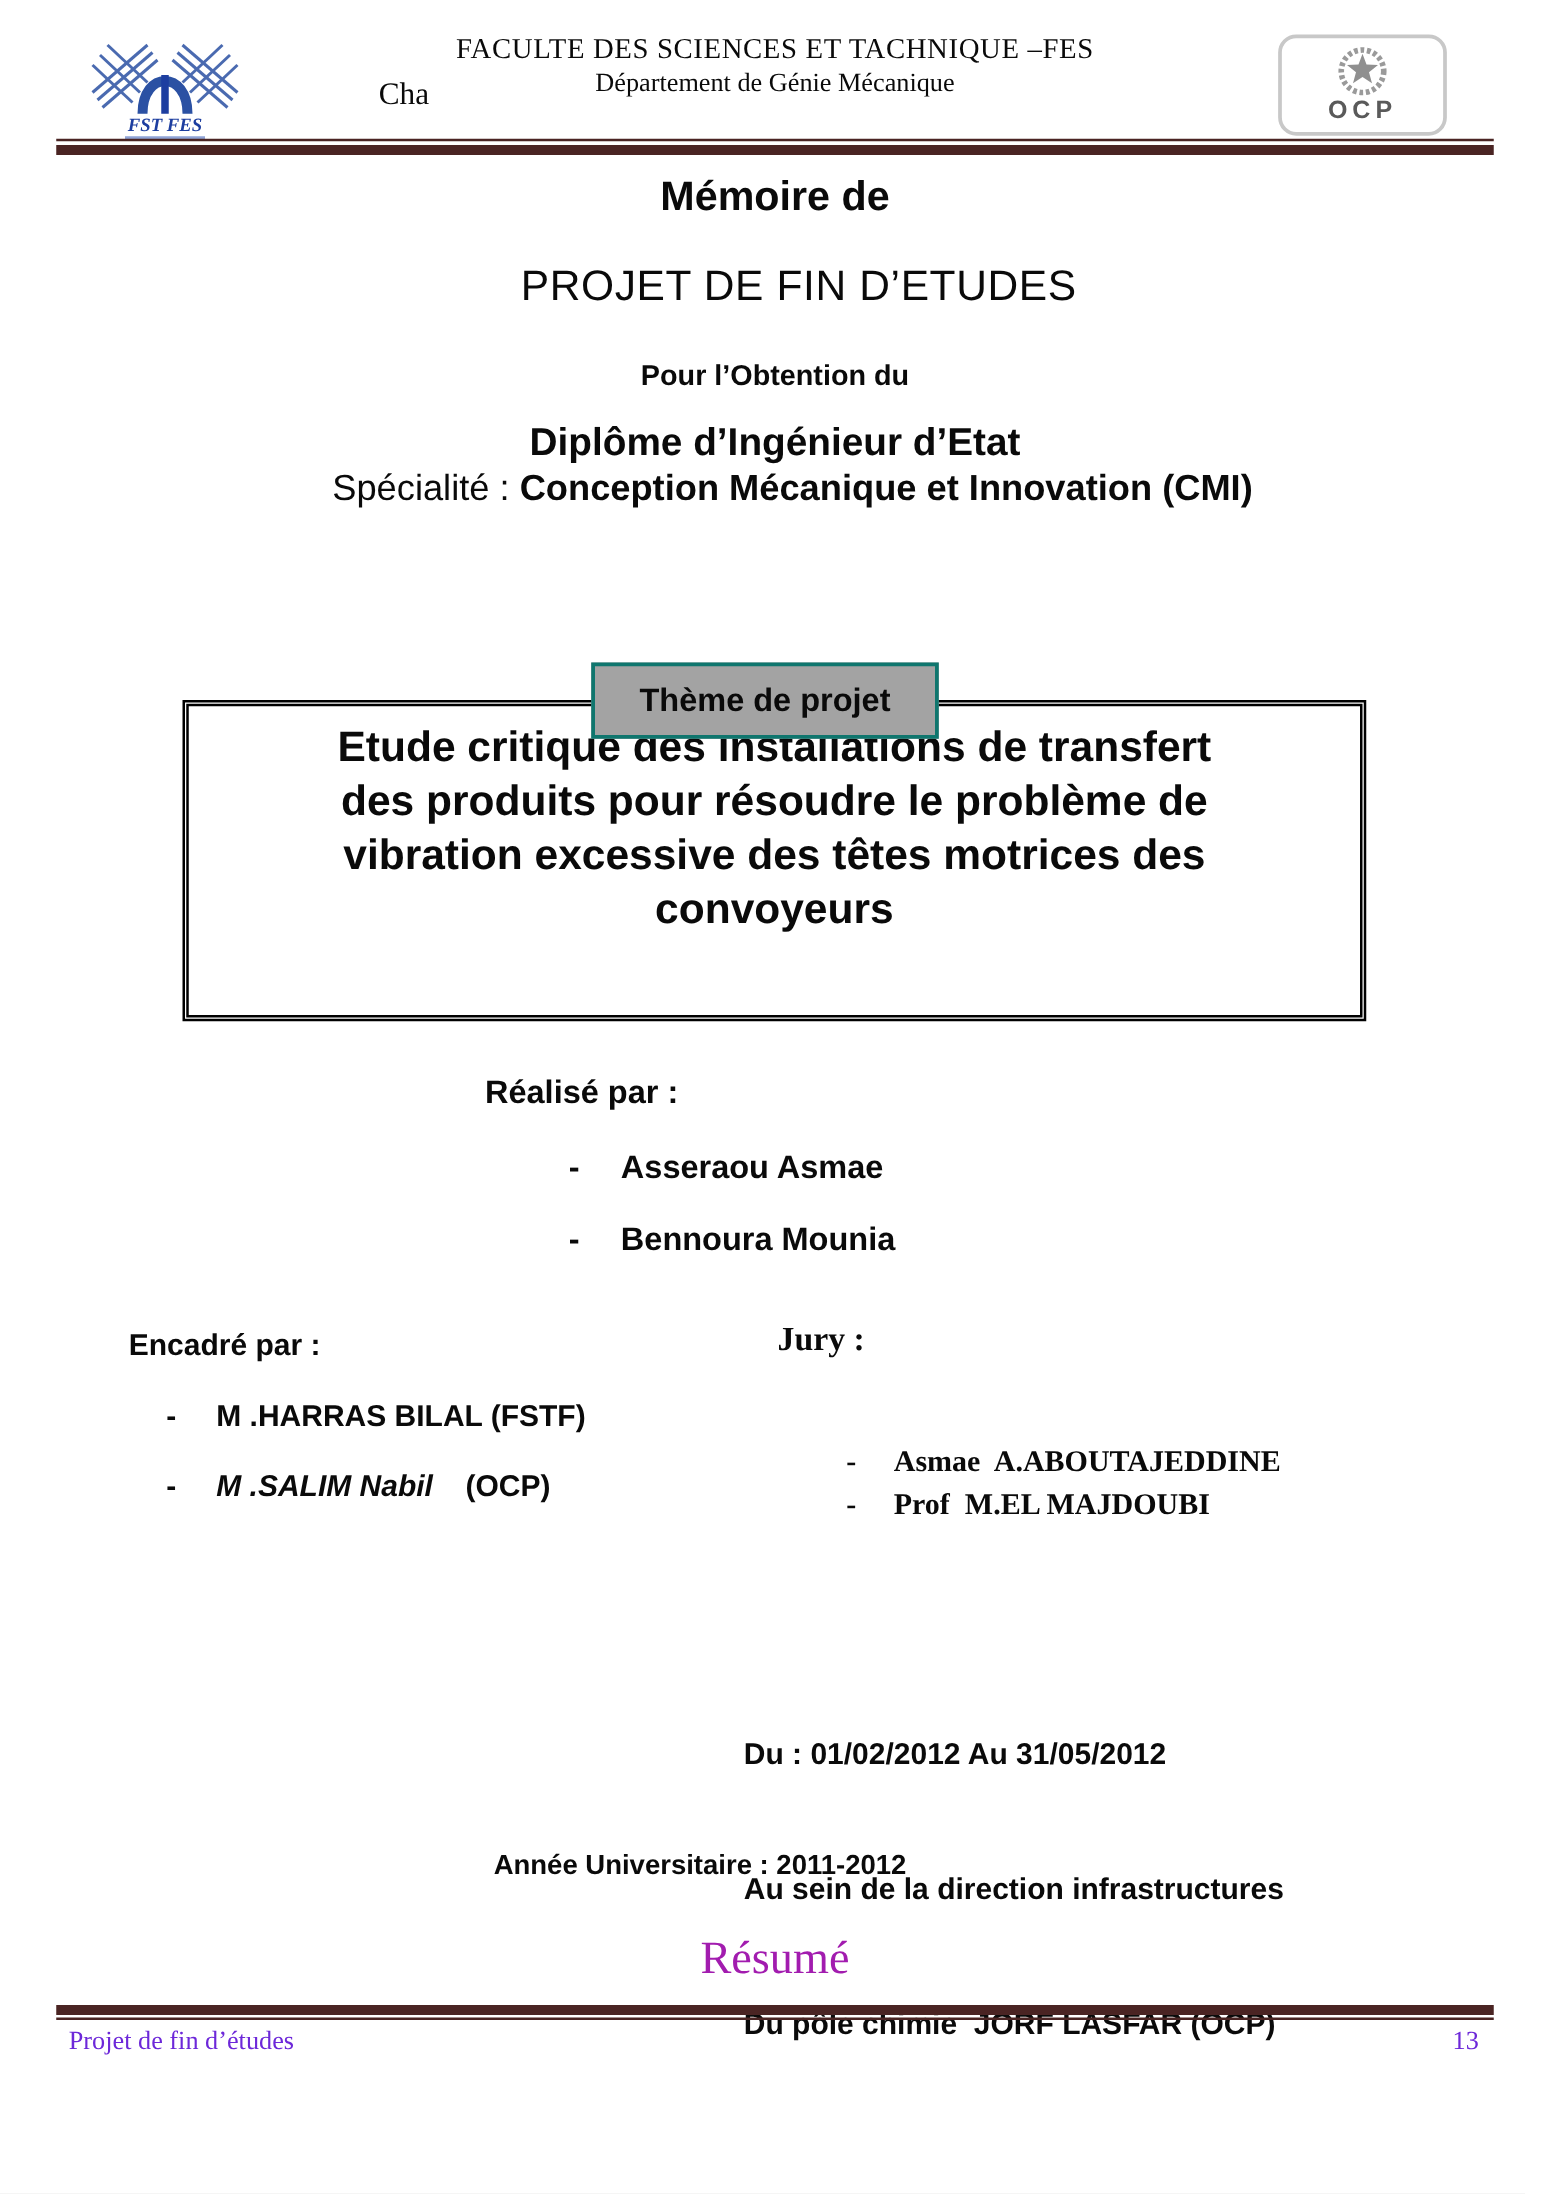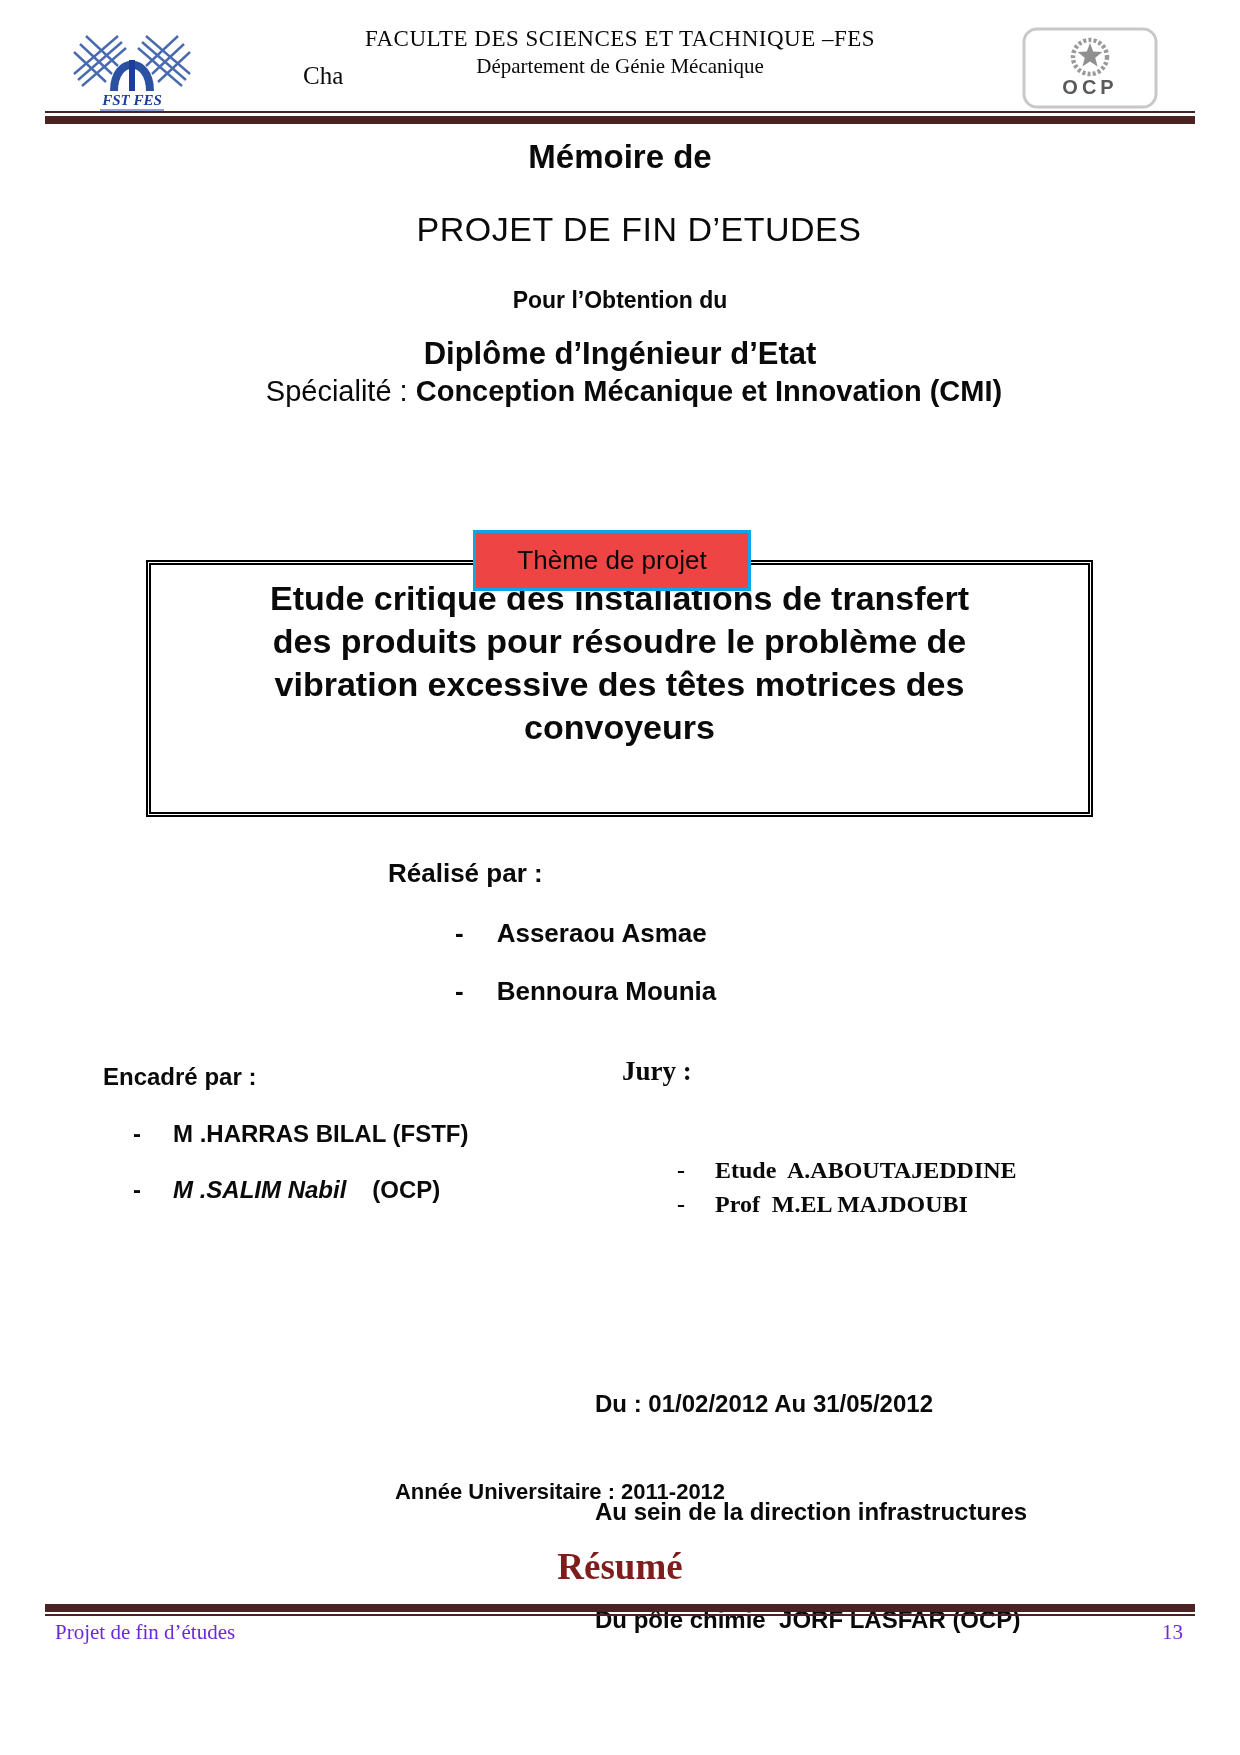--- a/index.html
+++ b/index.html
@@ -35,23 +35,23 @@
   .t-projet{top:210px;font-size:34px;font-weight:normal;letter-spacing:.5px;margin-left:19px;}
   .t-obtention{top:287px;font-size:23px;font-weight:bold;}
   .t-diplome{top:336px;font-size:31px;font-weight:bold;}
   .t-specialite{top:375px;font-size:29px;padding-left:14px;}
   .t-specialite .val{font-weight:bold;}
 
   
   .big-box{left:146px;top:560px;width:947px;height:257px;border:5px double #000;box-sizing:border-box;}
   .theme-label-box{
     left:473px;top:530px;width:278px;height:61px;
-    background:#ef4444;border:3px solid #0ea5e9;box-sizing:border-box;
+    background:#a3a3a3;border:3px solid #0f766e;box-sizing:border-box;
     z-index:2;text-align:center;line-height:54px;
-    font-size:26px;font-weight:normal;
+    font-size:26px;font-weight:bold;
   }
   .box-title{left:146px;top:577px;width:947px;text-align:center;
     font-size:34px;font-weight:bold;line-height:43px;}
 
   
   .realise-label{left:388px;top:858px;font-size:26px;font-weight:bold;}
   .r-item{font-size:26px;font-weight:bold;}
   .r-item .dash{margin-right:33px;}
   .r-item1{left:455px;top:918px;}
   .r-item2{left:455px;top:976px;}
@@ -69,21 +69,21 @@
   .j-item{font-size:24px;font-weight:bold;white-space:pre;}
   .j-item .dash{margin-right:30px;font-weight:bold;}
   .j-item1{left:653px;top:1130px;}
   .j-item2{left:653px;top:1164px;}
 
   
   .internship{left:595px;top:1314px;font-size:24px;font-weight:bold;line-height:36px;white-space:pre;}
 
   
   .annee{left:300px;width:520px;top:1479px;text-align:center;font-size:22px;font-weight:bold;}
-  .resume{top:1545px;font-size:37px;font-weight:bold;color:#7f1d1d;}
+  .resume{top:1545px;font-size:37px;font-weight:normal;color:#a21caf;}
   .footer-row{left:55px;top:1620px;width:1128px;display:flex;justify-content:space-between;
     font-family:"Liberation Serif", serif;font-size:21px;color:#6d28d9;}
 </style>
 </head>
 <body>
 
 <div id="page">
 
   <div class="abs fst-logo">
     <svg width="124" height="86" viewBox="0 0 124 86">
@@ -157,21 +157,21 @@
   <div class="abs encadre-label">Encadré par :</div>
   <div class="abs e-item e-item1">
     <span class="dash">-</span><span>M .HARRAS BILAL (FSTF)</span>
   </div>
   <div class="abs e-item e-item2">
     <span class="dash">-</span><span class="sup-name">M .SALIM Nabil</span><span class="sup-org">(OCP)</span>
   </div>
 
   <div class="abs serif jury-label">Jury :</div>
   <div class="abs serif j-item j-item1">
-    <span class="dash">-</span><span>Etude  A.ABOUTAJEDDINE</span>
+    <span class="dash">-</span><span>Asmae  A.ABOUTAJEDDINE</span>
   </div>
   <div class="abs serif j-item j-item2">
     <span class="dash">-</span><span>Prof  M.EL MAJDOUBI</span>
   </div>
 
   <div class="abs internship">
     <div>Du : 01/02/2012 Au 31/05/2012</div>
     <div>Au sein de la direction infrastructures</div>
     <div>Du pôle chimie  JORF LASFAR (OCP)</div>
   </div>

